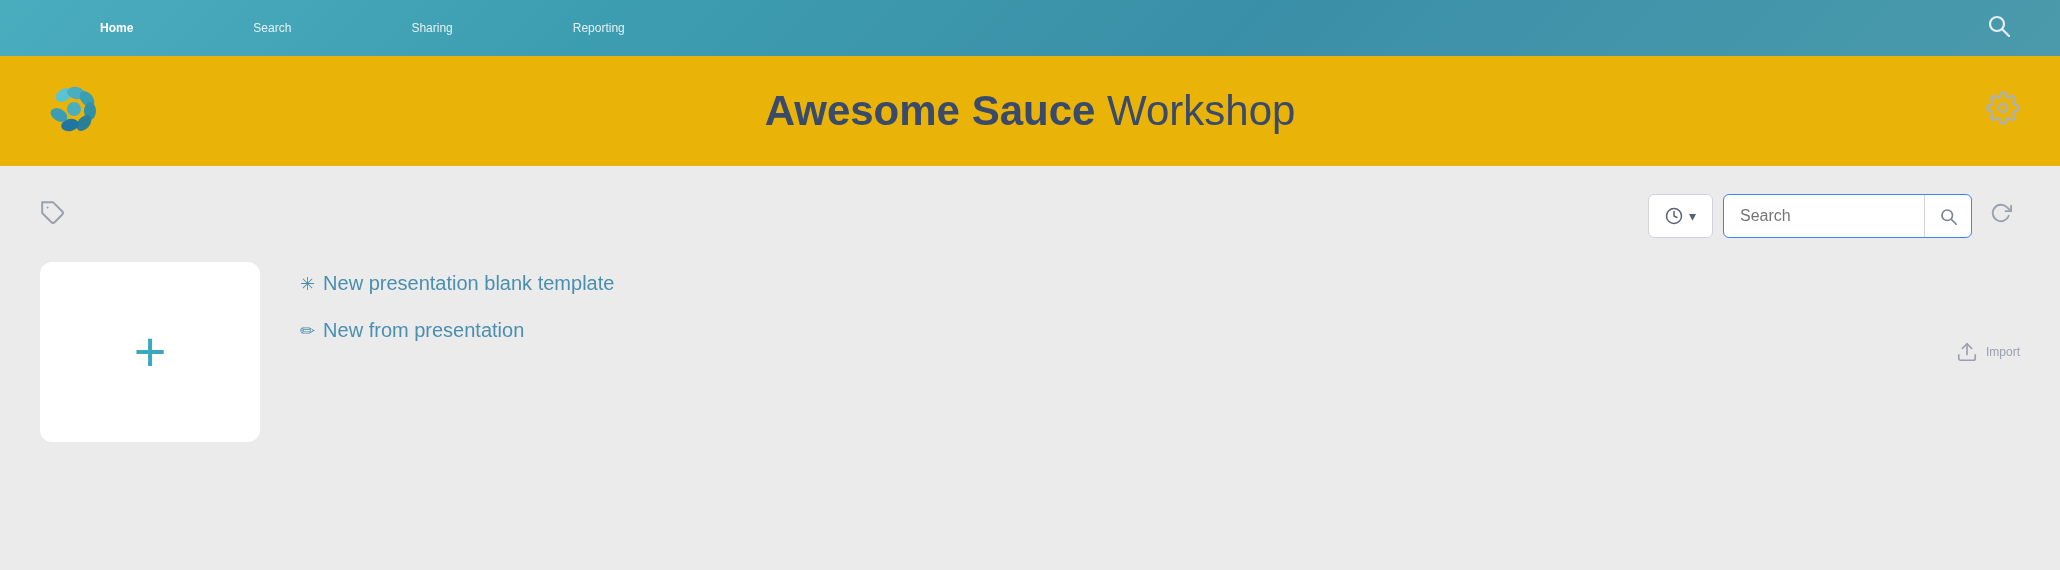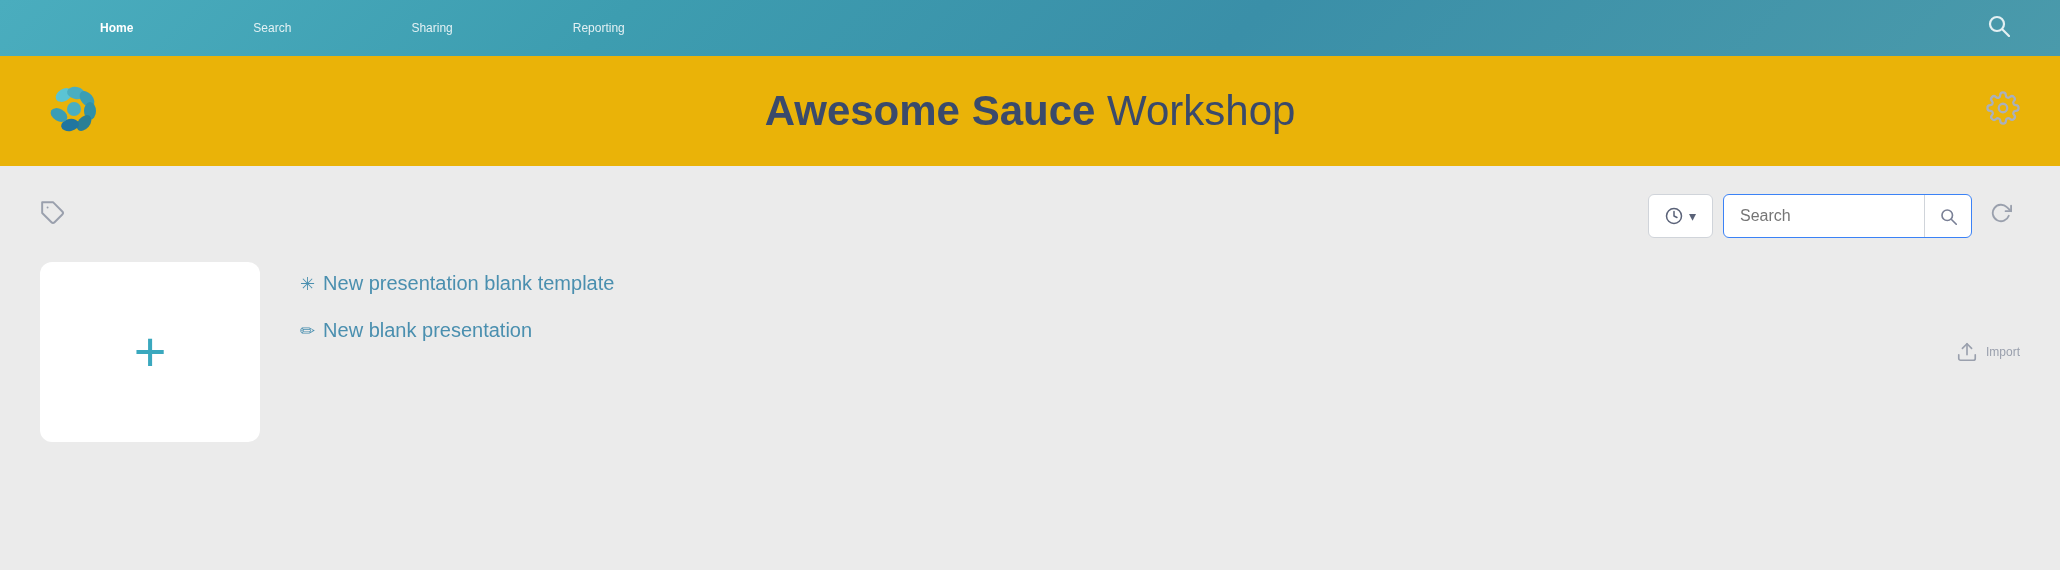--- a/index.html
+++ b/index.html
@@ -331,21 +331,21 @@
       <span class="plus-icon">+</span>
     </div>
 
     <div class="new-options">
       <div class="new-option">
         <span class="option-icon">✳</span>
         <span>New presentation blank template</span>
       </div>
       <div class="new-option">
         <span class="option-icon">✏</span>
-        <span>New blank presentation</span>
+        <span>New from presentation</span>
       </div>
     </div>
 
     <div class="import-btn" style="margin-left:auto;">
       <svg width="22" height="22" viewBox="0 0 24 24" fill="none" stroke="#9aa0ad" stroke-width="1.8" stroke-linecap="round" stroke-linejoin="round">
         <path d="M21 15v4a2 2 0 0 1-2 2H5a2 2 0 0 1-2-2v-4"></path>
         <polyline points="17 8 12 3 7 8"></polyline>
         <line x1="12" y1="3" x2="12" y2="15"></line>
       </svg>
       <span>Import</span>

